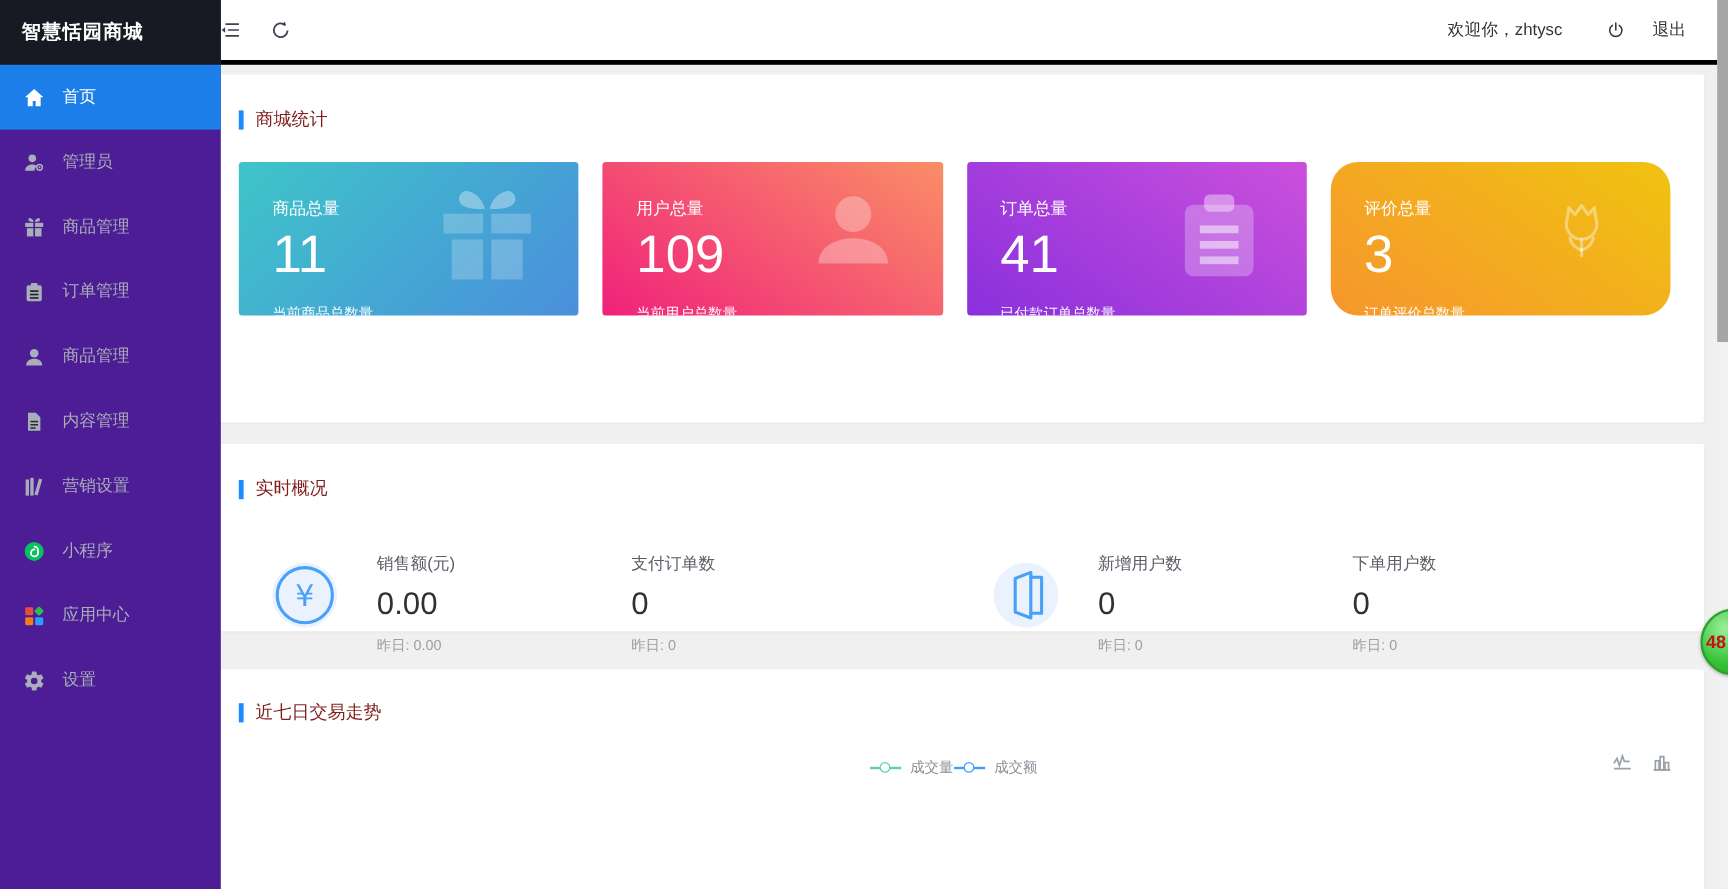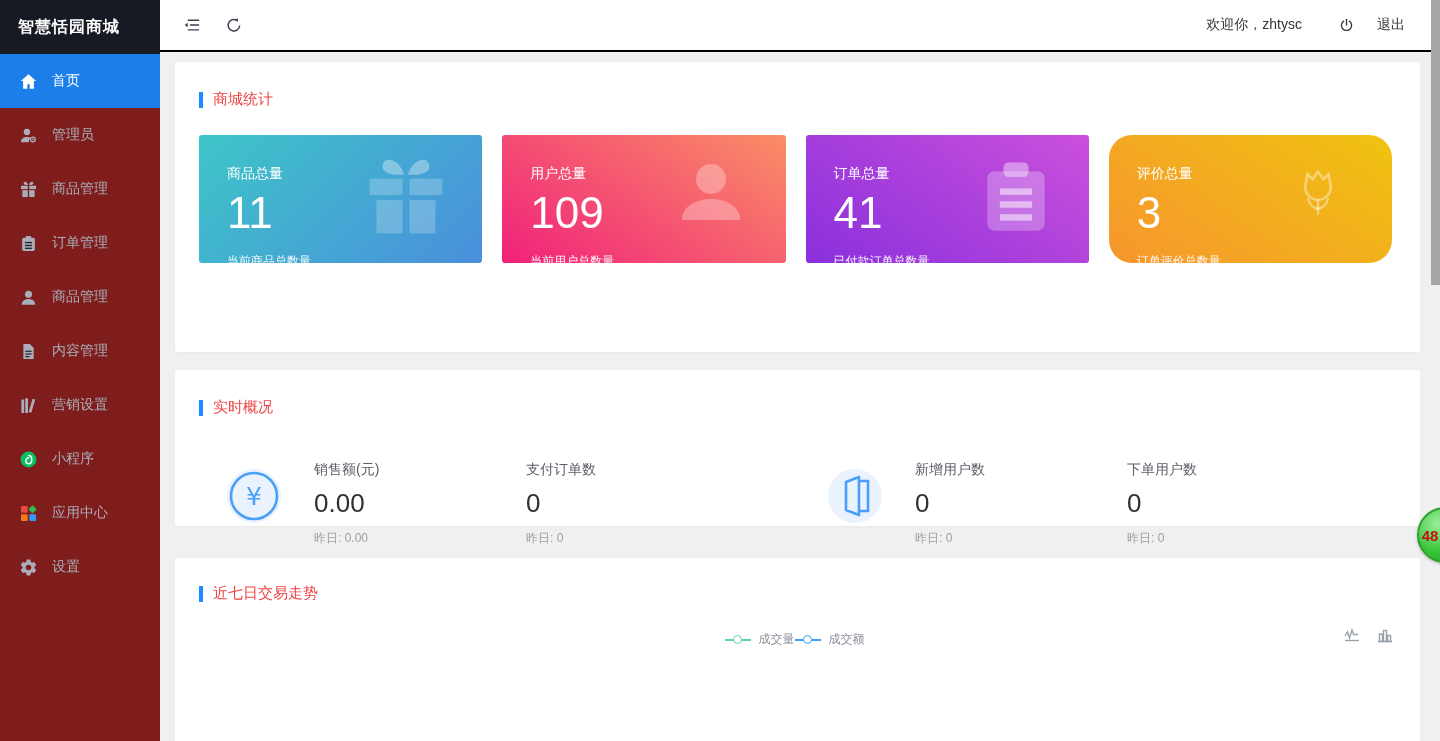--- a/index.html
+++ b/index.html
@@ -2,42 +2,42 @@
 <html><head>
 <meta charset="utf-8">
 <style>
   html,body{margin:0;padding:0;}
   body{
     width:1440px;height:741px;overflow:hidden;position:relative;
     font-family:"Liberation Sans","DejaVu Sans",sans-serif;
     background:#f0f0f0;color:#333;
   }
   
-  .sidebar{position:absolute;left:0;top:0;bottom:0;width:160px;background:#7f1d1d;z-index:5;}
+  .sidebar{position:absolute;left:0;top:0;bottom:0;width:184px;background:#4c1d95;z-index:5;}
   .logo{height:54px;background:#171a22;color:#fff;display:flex;align-items:center;
         padding-left:18px;font-size:16px;font-weight:bold;letter-spacing:1px;}
   .menu-item{height:54px;display:flex;align-items:center;padding-left:19px;
         color:#a9aeb8;font-size:14px;cursor:pointer;}
   .menu-item.active{background:#1c7ee8;color:#fff;}
   .mi-icon{width:19px;height:19px;margin-right:14px;display:flex;align-items:center;justify-content:center;}
   .mi-icon svg{width:19px;height:19px;fill:currentColor;}
   
   .header{position:absolute;left:160px;right:0;top:0;height:50px;background:#fff;
-        border-bottom:2px solid #000000;display:flex;align-items:center;z-index:4;}
+        border-bottom:4px solid #000000;display:flex;align-items:center;z-index:4;}
   .hd-icon{width:20px;height:20px;margin-left:22px;color:#3c4150;cursor:pointer;display:flex;align-items:center;}
   .hd-icon svg{width:20px;height:20px;}
   .hd-right{margin-left:auto;display:flex;align-items:center;padding-right:35px;font-size:14px;color:#333;}
   .welcome{margin-right:36px;}
   .logout{display:flex;align-items:center;gap:22px;cursor:pointer;}
   .logout svg{width:17px;height:17px;}
   
   .main{position:absolute;left:160px;right:0;top:50px;bottom:0;overflow:hidden;
         padding:12px 20px 0 15px;box-sizing:border-box;}
   .panel{background:#fff;border-radius:2px;box-sizing:border-box;box-shadow:0 1px 2px rgba(0,0,0,.03);}
-  .panel-title{display:flex;align-items:center;font-size:15px;color:#ef4444;}
+  .panel-title{display:flex;align-items:center;font-size:15px;color:#7f1d1d;}
   .ptbar{width:4px;height:16px;margin-right:10px;}
   
   .p1{height:290px;padding:28px 28px 0 24px;}
   .cards{display:flex;gap:20px;margin-top:26px;}
   .card{flex:1;height:128px;border-radius:3px;position:relative;color:#fff;
         padding:30px 28px;box-sizing:border-box;overflow:hidden;cursor:pointer;}
   .card-title{font-size:14px;}
   .card-num{font-size:44px;font-weight:200;margin-top:8px;line-height:1;}
   .card-sub{font-size:12px;margin-top:18px;opacity:.95;}
   .card-icon{position:absolute;right:30px;top:50%;transform:translateY(-50%);}

